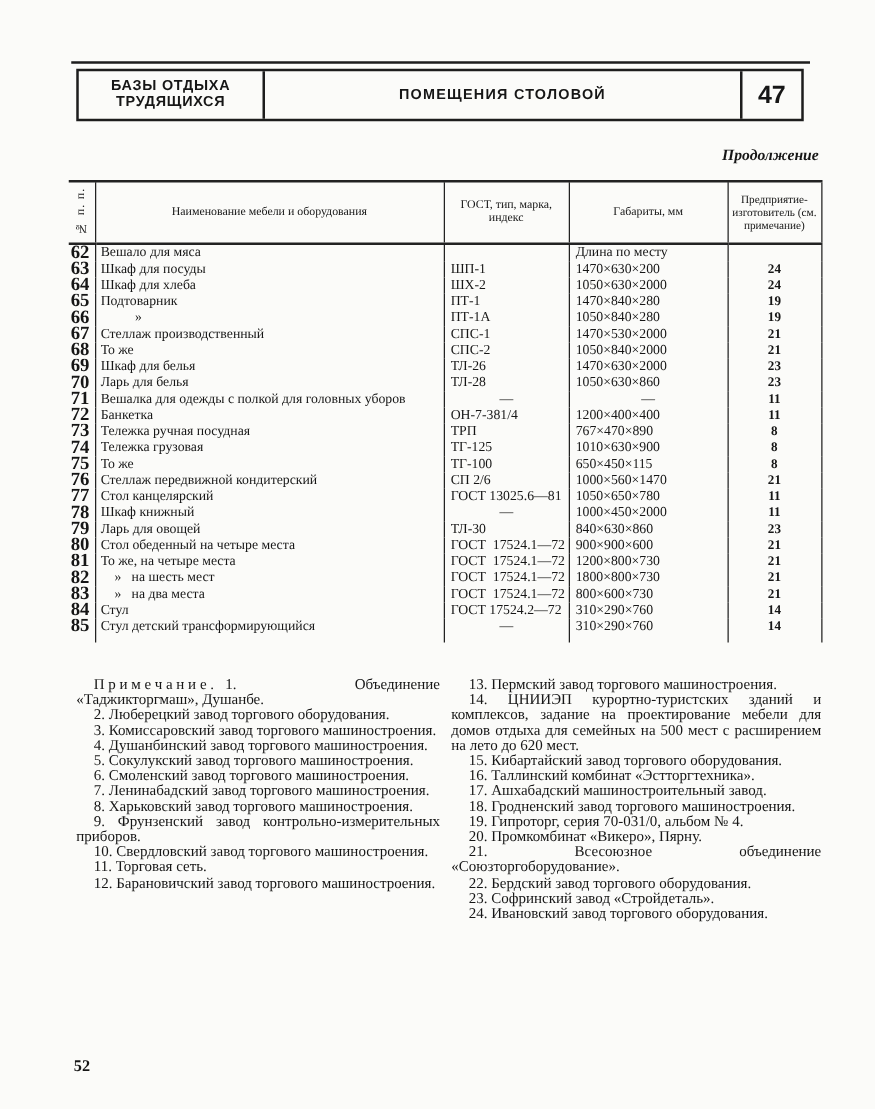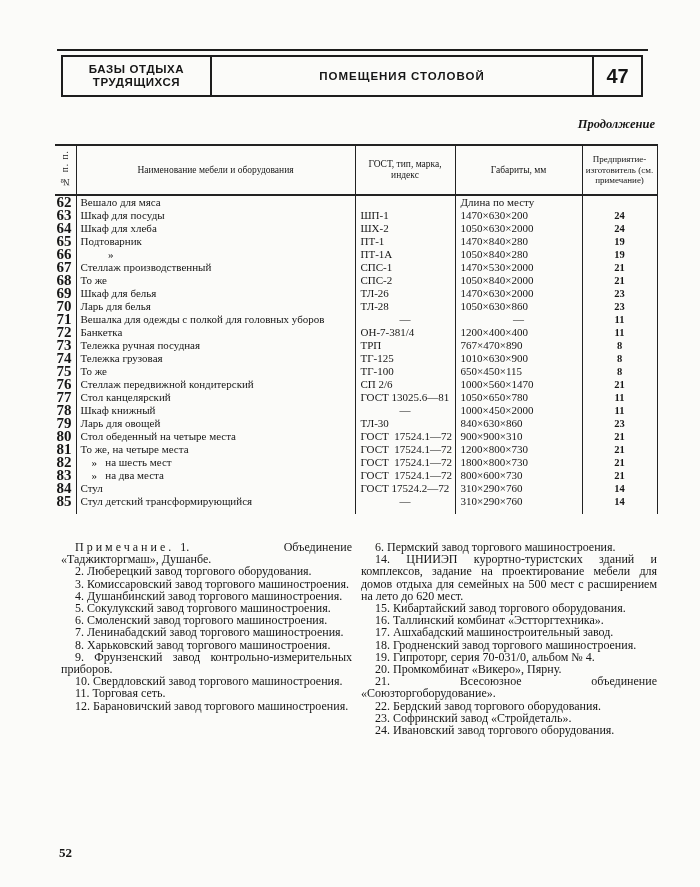--- a/index.html
+++ b/index.html
@@ -215,21 +215,21 @@
           <td class="c-num">79</td>
           <td class="c-name">Ларь для овощей</td>
           <td class="c-gost">ТЛ-30</td>
           <td class="c-size">840×630×860</td>
           <td class="c-maker">23</td>
         </tr>
         <tr>
           <td class="c-num">80</td>
           <td class="c-name">Стол обеденный на четыре места</td>
           <td class="c-gost">ГОСТ  17524.1—72</td>
-          <td class="c-size">900×900×310</td>
+          <td class="c-size">900×900×600</td>
           <td class="c-maker">21</td>
         </tr>
         <tr>
           <td class="c-num">81</td>
           <td class="c-name">То же, на четыре места</td>
           <td class="c-gost">ГОСТ  17524.1—72</td>
           <td class="c-size">1200×800×730</td>
           <td class="c-maker">21</td>
         </tr>
         <tr>
@@ -280,21 +280,21 @@
       <p class="note">5. Сокулукский завод торгового машиностроения.</p>
       <p class="note">6. Смоленский завод торгового машиностроения.</p>
       <p class="note">7. Ленинабадский завод торгового машиностроения.</p>
       <p class="note">8. Харьковский завод торгового машиностроения.</p>
       <p class="note">9. Фрунзенский завод контрольно-измерительных приборов.</p>
       <p class="note">10. Свердловский завод торгового машиностроения.</p>
       <p class="note">11. Торговая сеть.</p>
       <p class="note">12. Барановичский завод торгового машиностроения.</p>
     </div>
   <div class="notes-col right">
-      <p class="note">6. Пермский завод торгового машиностроения.</p>
+      <p class="note">13. Пермский завод торгового машиностроения.</p>
       <p class="note">14. ЦНИИЭП курортно-туристских зданий и комплексов, задание на проектирование мебели для домов отдыха для семейных на 500 мест с расширением на лето до 620 мест.</p>
       <p class="note">15. Кибартайский завод торгового оборудования.</p>
       <p class="note">16. Таллинский комбинат «Эстторгтехника».</p>
       <p class="note">17. Ашхабадский машиностроительный завод.</p>
       <p class="note">18. Гродненский завод торгового машиностроения.</p>
       <p class="note">19. Гипроторг, серия 70-031/0, альбом № 4.</p>
       <p class="note">20. Промкомбинат «Викеро», Пярну.</p>
       <p class="note">21. Всесоюзное объединение «Союзторгоборудование».</p>
       <p class="note">22. Бердский завод торгового оборудования.</p>
       <p class="note">23. Софринский завод «Стройдеталь».</p>

